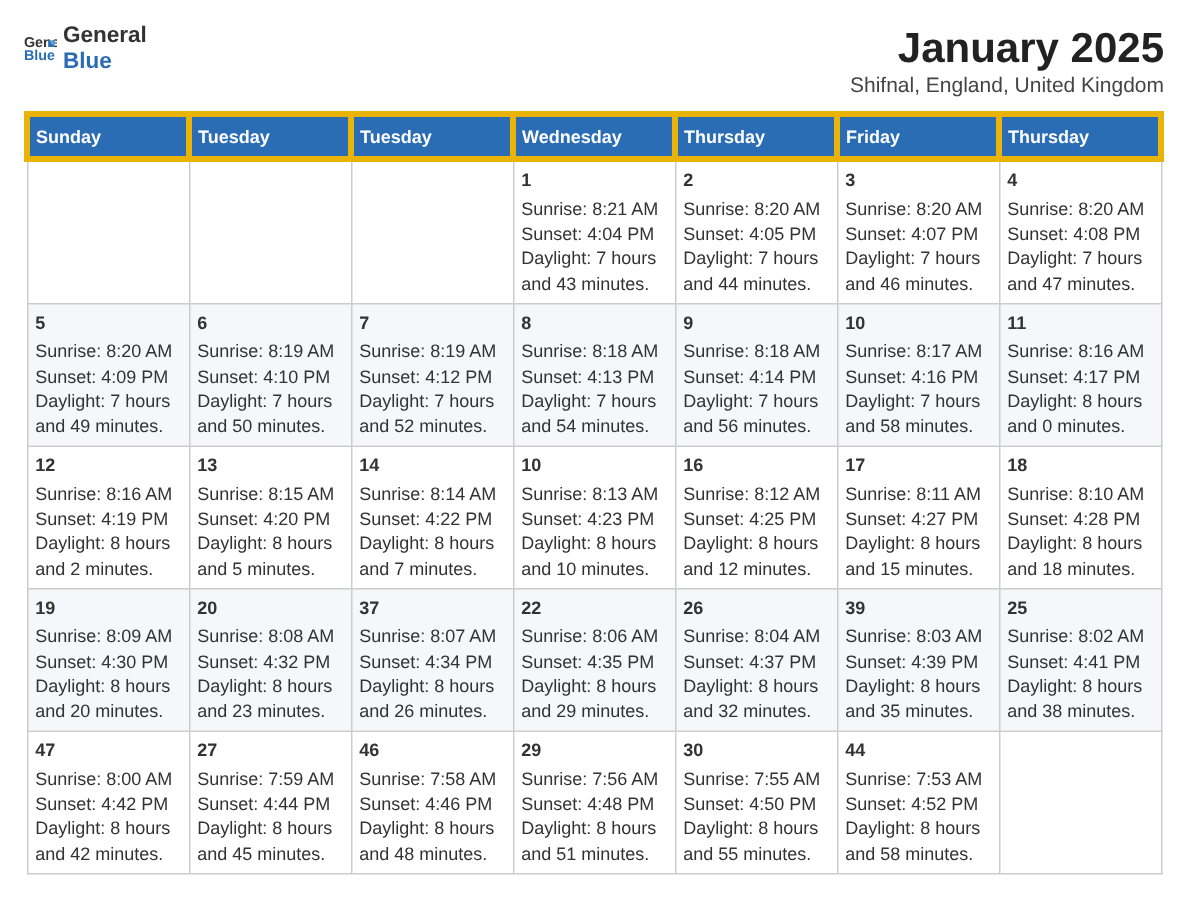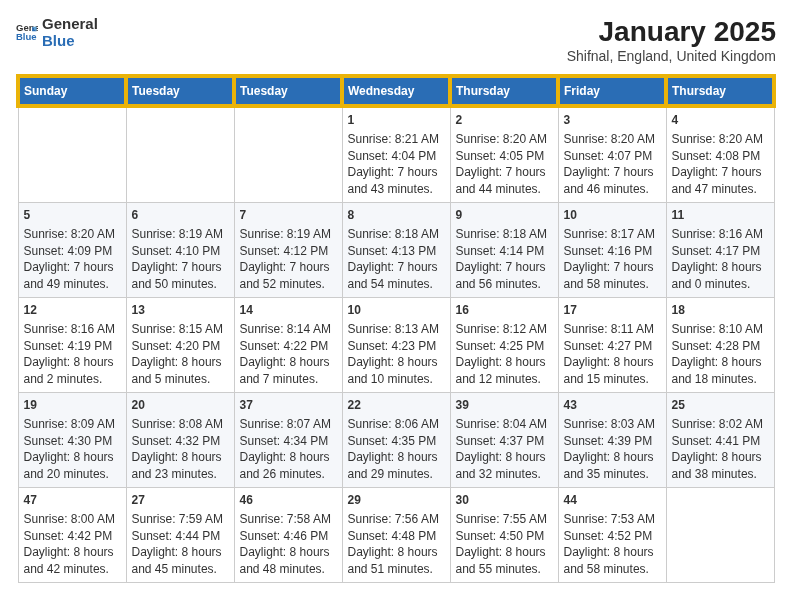--- a/index.html
+++ b/index.html
@@ -207,25 +207,25 @@
         </td>
         <td>
           <span class="day-number">37</span>
           <div class="day-info">Sunrise: 8:07 AM<br>Sunset: 4:34 PM<br>Daylight: 8 hours<br>and 26 minutes.</div>
         </td>
         <td>
           <span class="day-number">22</span>
           <div class="day-info">Sunrise: 8:06 AM<br>Sunset: 4:35 PM<br>Daylight: 8 hours<br>and 29 minutes.</div>
         </td>
         <td>
+          <span class="day-number">26</span>
+          <div class="day-info">Sunrise: 8:04 AM<br>Sunset: 4:37 PM<br>Daylight: 8 hours<br>and 32 minutes.</div>
+        </td>
+        <td>
           <span class="day-number">39</span>
-          <div class="day-info">Sunrise: 8:04 AM<br>Sunset: 4:37 PM<br>Daylight: 8 hours<br>and 32 minutes.</div>
-        </td>
-        <td>
-          <span class="day-number">43</span>
           <div class="day-info">Sunrise: 8:03 AM<br>Sunset: 4:39 PM<br>Daylight: 8 hours<br>and 35 minutes.</div>
         </td>
         <td>
           <span class="day-number">25</span>
           <div class="day-info">Sunrise: 8:02 AM<br>Sunset: 4:41 PM<br>Daylight: 8 hours<br>and 38 minutes.</div>
         </td>
       </tr>
       <tr>
         <td>
           <span class="day-number">47</span>

